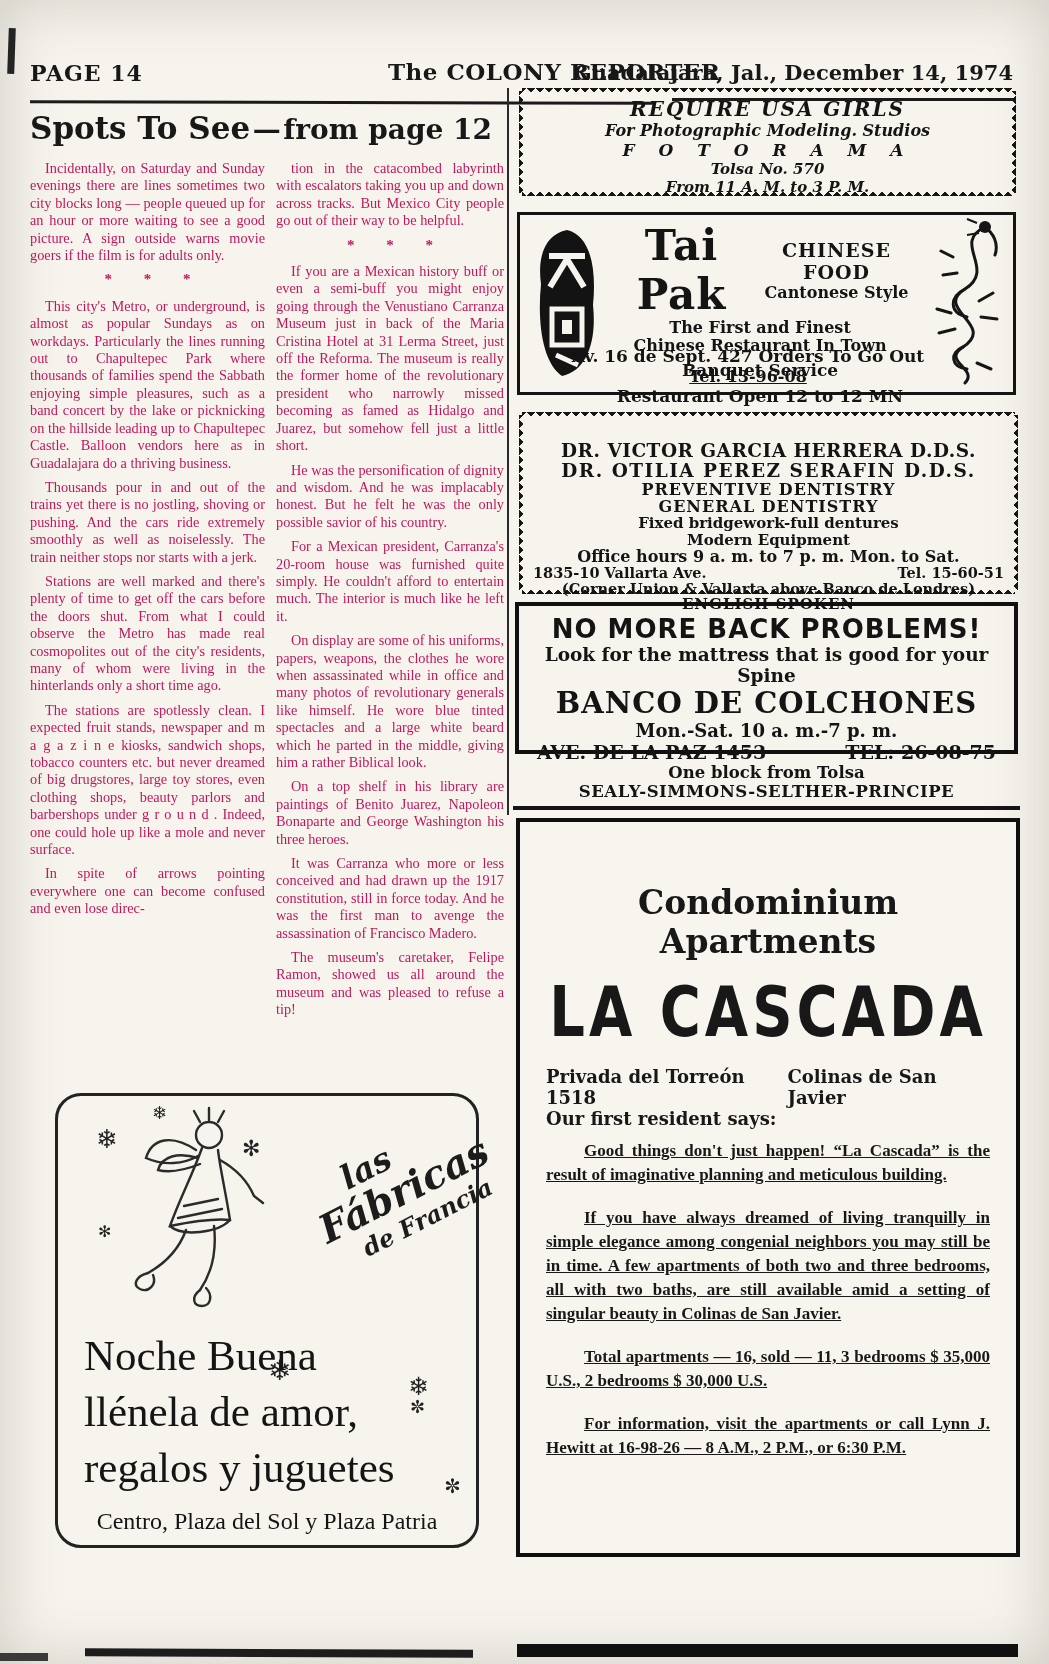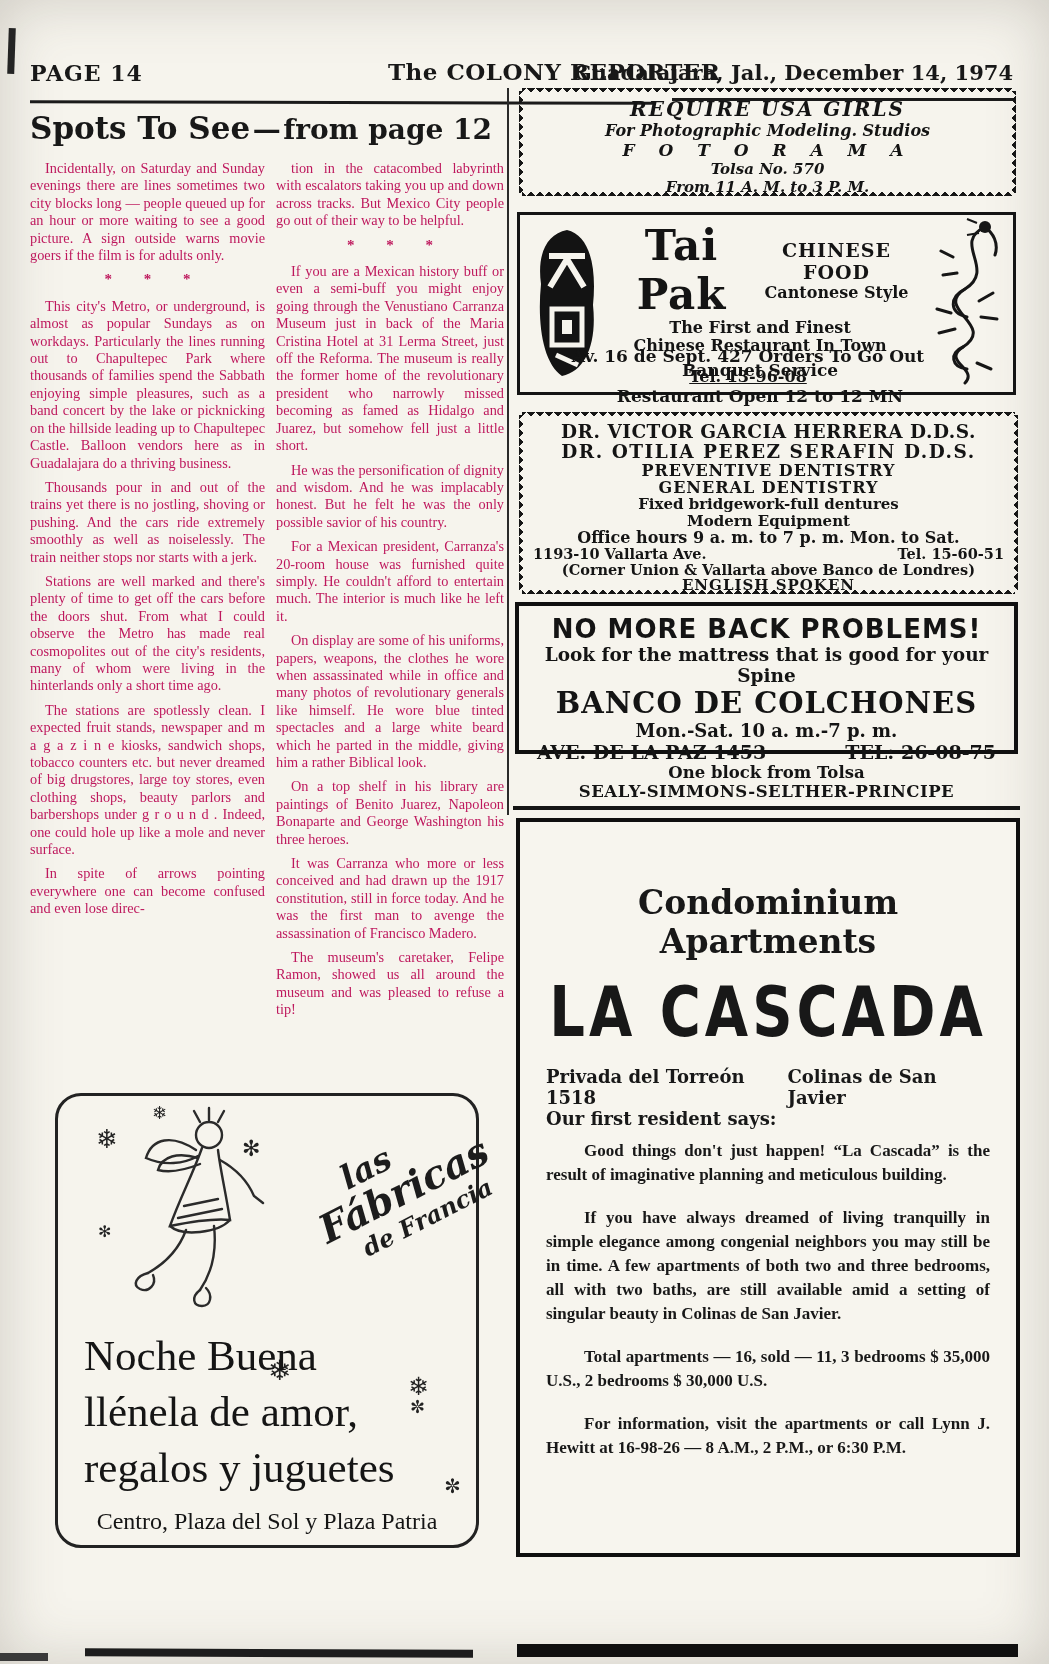--- a/index.html
+++ b/index.html
@@ -51,21 +51,21 @@
   .tp-name{font:bold 42px "DejaVu Serif",serif;letter-spacing:1px;}
   .tp-cf1{font-size:19px;letter-spacing:1px;}
   .tp-cf2{font-size:16px;}
   .tp-l1,.tp-l2{font-size:16px;line-height:18px;}
   .tp-banquet{font-size:17px;margin-top:5px;}
   .tp-hours{font-size:17px;margin-top:6px;}
   .tp-addr{position:absolute;left:8px;bottom:26px;width:440px;text-align:center;font-size:17px;}
   .tp-tel{position:absolute;left:8px;bottom:6px;width:440px;text-align:center;font-size:16px;text-decoration:underline;}
   
   .ad-dentists{left:519px;top:412px;width:499px;height:182px;}
-  .ad-dentists .inner{position:absolute;inset:10px 10px;display:flex;flex-direction:column;justify-content:space-between;line-height:1.08;}
+  .ad-dentists .inner{position:absolute;inset:10px 10px;display:flex;flex-direction:column;justify-content:space-between;line-height:1.08;margin-top:19px;}
   .de1{font-size:18.5px;letter-spacing:.5px;}
   .de2{font-size:18.5px;letter-spacing:1.5px;}
   .de3,.de4{font-size:16px;letter-spacing:1px;}
   .de5,.de6{font-size:15px;}
   .de7{font-size:16px;}
   .derow{display:flex;justify-content:space-between;font-size:14.5px;padding:0 4px;}
   .de8{font-size:14.5px;}
   .de9{font-size:15px;letter-spacing:1px;}
   
   .ad-colchones{position:absolute;left:515px;top:602px;width:503px;height:152px;border:4px solid #101010;box-sizing:border-box;}
@@ -79,21 +79,21 @@
   .co6{font-size:16.5px;letter-spacing:.5px;}
   
   .pre-rule{position:absolute;left:513px;top:806px;width:507px;height:4px;background:#151515;}
   .ad-cascada{position:absolute;left:516px;top:818px;width:504px;height:739px;border:4px solid #0f0f0f;box-sizing:border-box;background:#f7f5ee;}
   .ca-in{position:absolute;inset:14px 26px;}
   .ca-kicker{font:bold 33px "DejaVu Serif",serif;text-align:center;margin-top:47px;}
   .ca-name{font:bold 56px "DejaVu Sans","Liberation Sans",sans-serif;text-align:center;letter-spacing:4px;transform:scaleY(1.25);margin:18px 0 22px;}
   .ca-row{display:flex;justify-content:space-between;font:bold 18px "DejaVu Serif",serif;}
   .ca-city{text-align:center;font:bold 18px "DejaVu Serif",serif;margin:6px 0 14px;}
   .ca-res{font:bold 18px "DejaVu Serif",serif;margin-bottom:10px;}
-  .ca-p{font-family:"Liberation Serif",serif;font-weight:bold;font-size:17px;line-height:24px;text-align:justify;text-indent:38px;margin:0 0 19px;}
+  .ca-p{font-family:"Liberation Serif",serif;font-weight:bold;font-size:17px;line-height:24px;text-align:justify;text-indent:38px;margin:0 0 19px;text-decoration:underline;}
   
   .ad-fabricas{position:absolute;left:55px;top:1093px;width:424px;height:455px;border:3px solid #222;border-radius:26px;box-sizing:border-box;}
   .flake{position:absolute;font-family:"DejaVu Sans",sans-serif;color:#222;}
   .script{position:absolute;left:252px;top:38px;transform:rotate(-27deg);font-family:"DejaVu Serif",serif;font-style:italic;font-weight:bold;color:#1c1c1c;}
   .sc1{font-size:33px;margin-left:42px;}
   .sc2{font-size:39px;margin-top:-6px;}
   .sc3{font-size:24px;margin-left:30px;margin-top:-2px;}
   .nb{position:absolute;left:26px;top:232px;font-family:"Liberation Serif",serif;font-size:43px;line-height:56px;color:#151515;}
   .nb-foot{position:absolute;left:0;right:0;bottom:10px;text-align:center;font-family:"Liberation Serif",serif;font-size:24px;color:#151515;}
   .angel{position:absolute;left:32px;top:10px;}
@@ -203,21 +203,21 @@
     <div class="e er"></div>
     <div class="inner adtext ctr">
       <div class="de1">DR. VICTOR GARCIA HERRERA D.D.S.</div>
       <div class="de2">DR. OTILIA PEREZ SERAFIN D.D.S.</div>
       <div class="de3">PREVENTIVE DENTISTRY</div>
       <div class="de4">GENERAL DENTISTRY</div>
       <div class="de5">Fixed bridgework-full dentures</div>
       <div class="de6">Modern Equipment</div>
       <div class="de7">Office hours 9 a. m. to 7 p. m. Mon. to Sat.</div>
       <div class="derow">
-        <span>1193-10 Vallarta Ave.</span>
+        <span>1835-10 Vallarta Ave.</span>
         <span>Tel. 15-60-51</span>
       </div>
       <div class="de8">(Corner Union &amp; Vallarta above Banco de Londres)</div>
       <div class="de9">ENGLISH SPOKEN</div>
     </div>
   </div>
 
   <div class="ad-colchones">
     <div class="inner adtext ctr">
       <div class="co1">NO MORE BACK PROBLEMS!</div>

